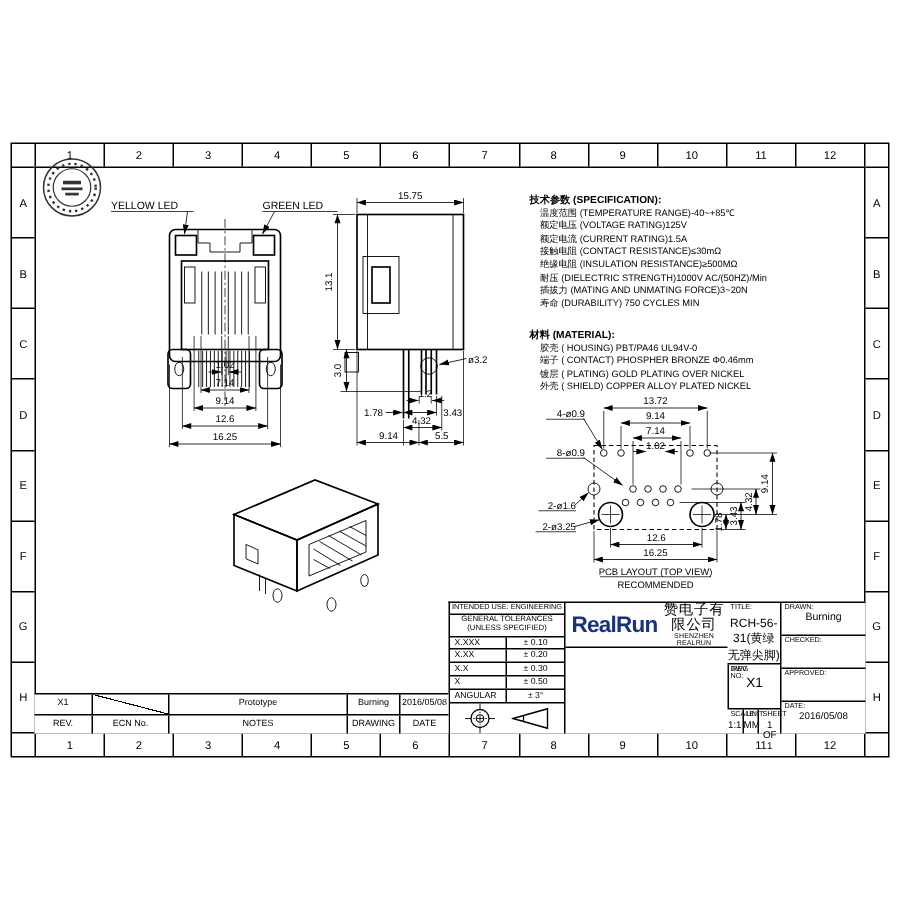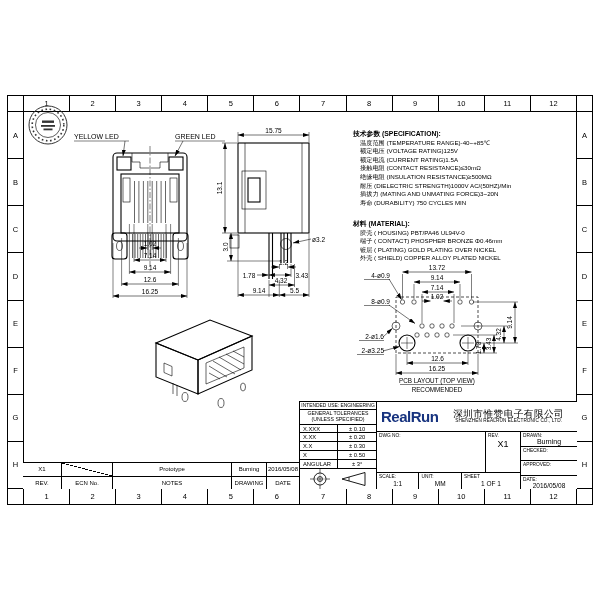--- a/index.html
+++ b/index.html
@@ -34,21 +34,21 @@
   .material{left:345px;top:124px;width:228px;}
   
   .tb{position:absolute;left:291px;top:305px;right:15px;bottom:15px;display:flex;border-left:1.4px solid #000;border-top:1.4px solid #000;background:#fff;}
   .tb-tol{width:76px;display:flex;flex-direction:column;border-right:1px solid #000;}
   .tol-use{border-bottom:1px solid #000;font-size:4.9px;text-align:center;padding:1px 0;}
   .tol-gen{border-bottom:1px solid #000;text-align:center;font-size:5.2px;line-height:5.8px;padding:1px 0;}
   .tol-row{display:flex;border-bottom:1px solid #000;height:9px;font-size:5.8px;align-items:center;}
   .tol-range{width:45%;border-right:1px solid #000;padding-left:3px;height:100%;display:flex;align-items:center;}
   .tol-val{flex:1;text-align:center;}
   .tol-proj{flex:1;display:flex;align-items:center;justify-content:space-evenly;}
-  .tb-main{flex:1;display:flex;flex-direction:column;}
+  .tb-main{flex:1;display:flex;}
   .tb-banner{height:29px;display:flex;align-items:center;border-bottom:1px solid #000;overflow:hidden;}
   .logo{font-size:15px;font-weight:bold;color:#17337f;padding:0 2px 0 4px;letter-spacing:-.5px;}
   .company{flex:1;text-align:center;line-height:1.05;}
   .company-cn{font-size:9.6px;font-weight:normal;letter-spacing:.5px;}
   .company-en{font-size:4.7px;letter-spacing:.1px;}
   .tb-mid{flex:1;display:flex;}
   .tb-left{flex:1;display:flex;flex-direction:column;border-right:1px solid #000;}
   .row-title{flex:1.35;border-bottom:1px solid #000;position:relative;}
   .minlbl{position:absolute;left:2px;top:1px;font-size:4.8px;}
   .title-val{position:absolute;left:0;right:0;top:9px;text-align:center;font-size:8px;}
@@ -452,20 +452,24 @@
       <div class="tb-main">
         <div class="tb-banner">
           <span class="logo">RealRun</span>
           <span class="company">
             <div class="company-cn">深圳市惟赞电子有限公司</div>
             <div class="company-en">SHENZHEN REALRUN ELECTRONIC CO., LTD.</div>
           </span>
         </div>
         <div class="tb-mid">
           <div class="tb-left">
+            <div class="row-title">
+              <span class="minlbl">TITLE:</span>
+              <div class="title-val">RCH-56-31(黄绿无弹尖脚)</div>
+            </div>
             <div class="row-dwg">
               <div class="dwg-cell">
                 <span class="minlbl">DWG NO:</span>
               </div>
               <div class="rev-cell">
                 <span class="minlbl">REV.</span>
                 <div class="rev-val">X1</div>
               </div>
             </div>
             <div class="row-scale">

